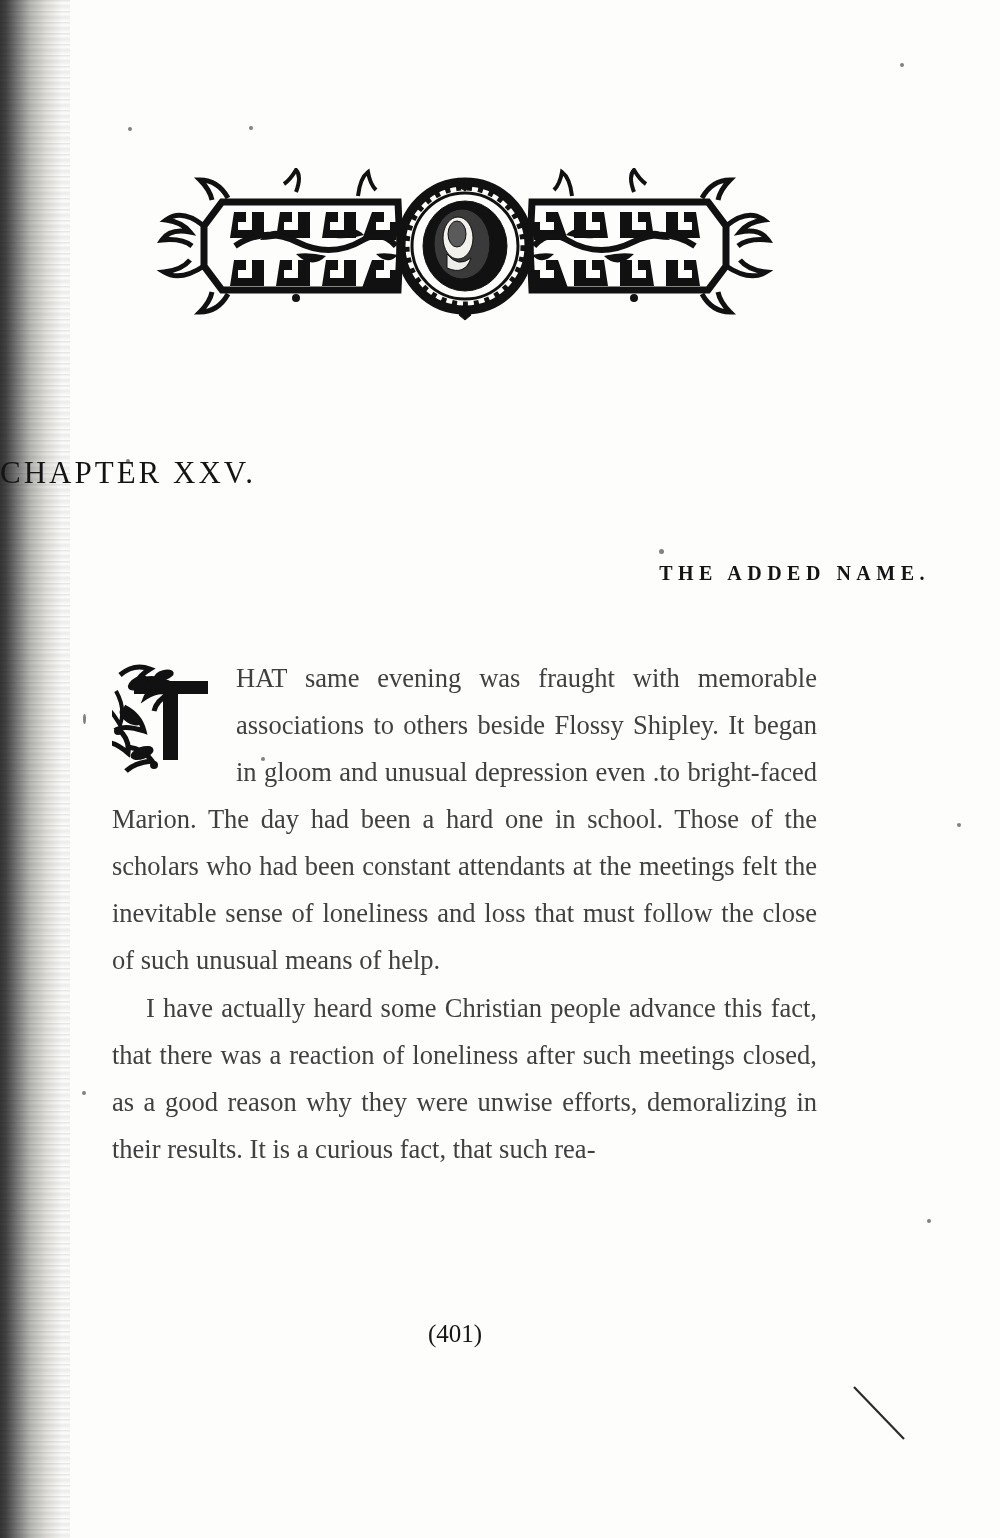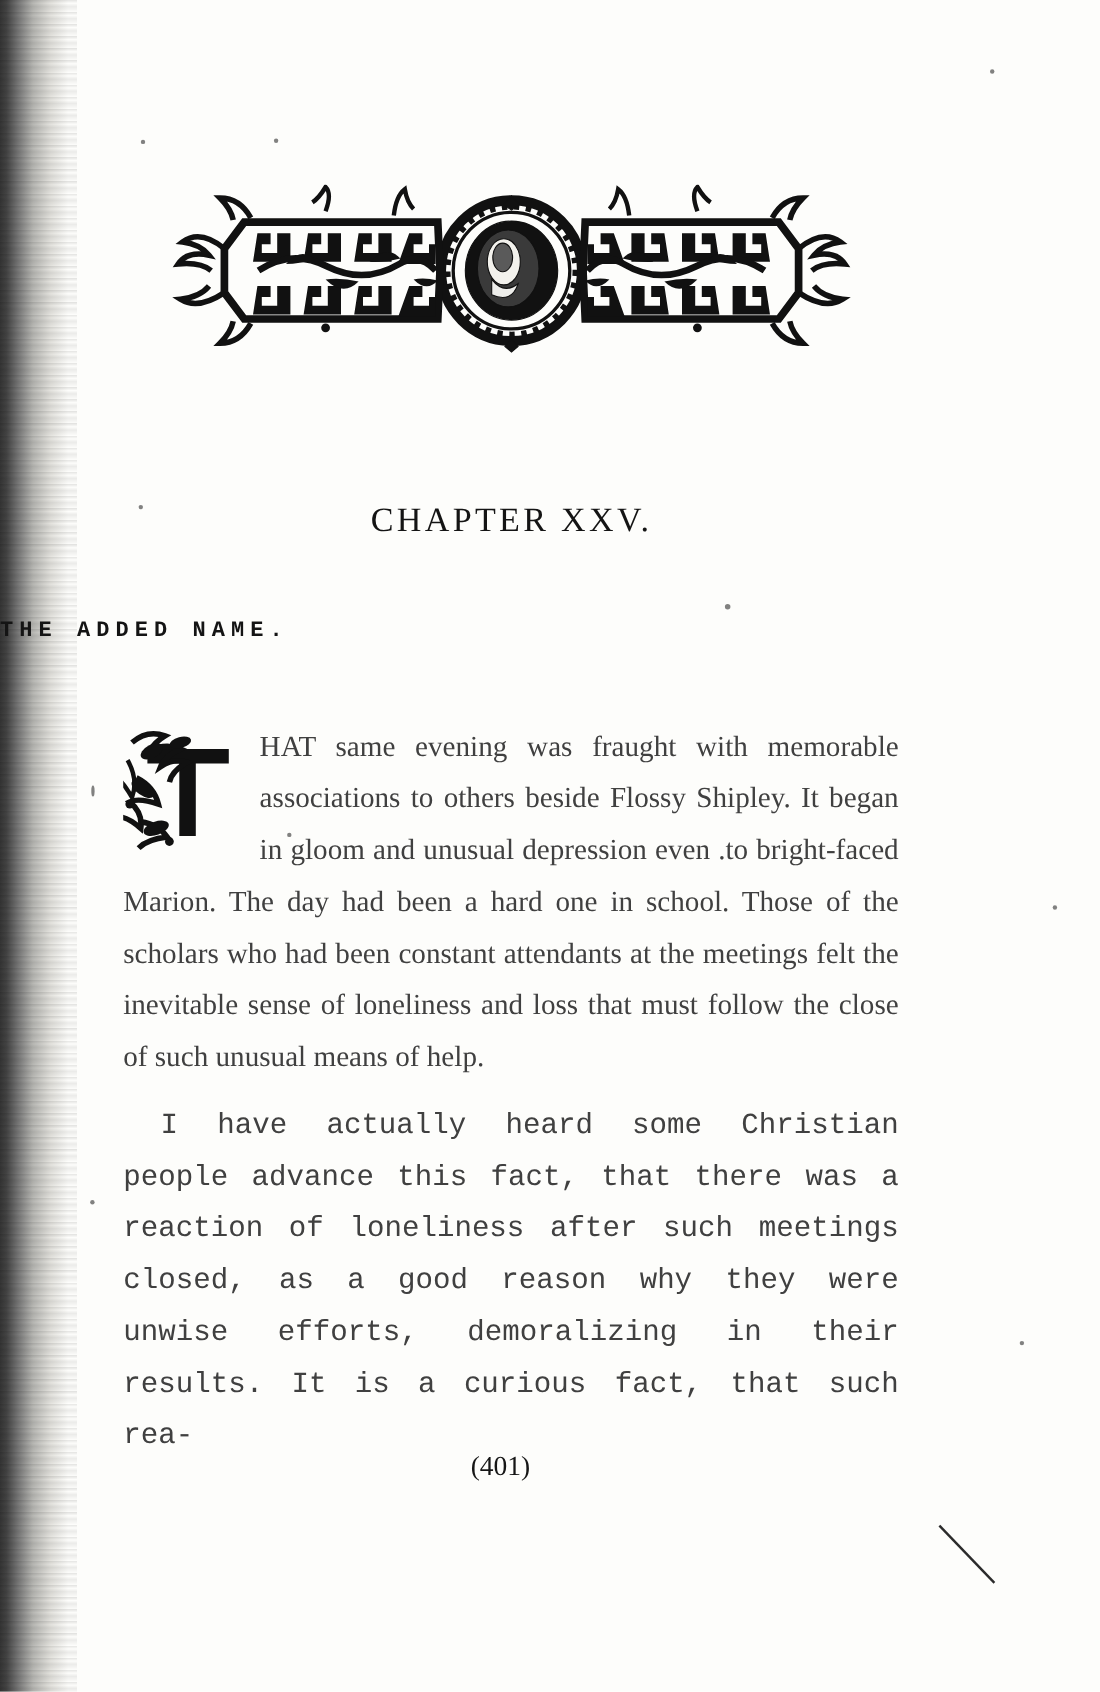--- a/index.html
+++ b/index.html
@@ -79,55 +79,54 @@
     height: 160px;
   }
   .headpiece svg { display: block; }
 
   
   .chapter-title {
     position: absolute;
     left: 0;
     top: 455px;
     width: 930px;
-    text-align: center;
     font-family: "Liberation Serif", serif;
     font-size: 31px;
     letter-spacing: 3px;
     font-weight: 400;
     color: #141414;
   }
   .chapter-subtitle {
     position: absolute;
     left: 0;
     top: 562px;
     width: 930px;
-    text-align: left;
-    font-family: Liberation Mono, monospace;
+    text-align: right;
+    font-family: Liberation Serif, serif;
     font-size: 20px;
     font-weight: 700;
     letter-spacing: 5.5px;
     color: #141414;
   }
 
   
   .body-text {
     position: absolute;
     left: 112px;
     top: 655px;
     width: 705px;
     font-family: "Liberation Serif", serif;
     font-size: 26.5px;
     line-height: 47px;
     color: #404040;
     text-align: justify;
     text-justify: inter-word;
   }
   .para { margin: 0 0 0 0; }
-  .para.second { margin-top: 16px; text-indent: 34px; font-family: Liberation Mono, monospace; }
+  .para.second { margin-top: 1px; text-indent: 34px; }
 
   
   .dropcap-wrap {
     float: left;
     width: 120px;
     height: 112px;
     margin: 6px 4px 0 0;
     position: relative;
   }
   .dropcap-wrap svg { display: block; }

